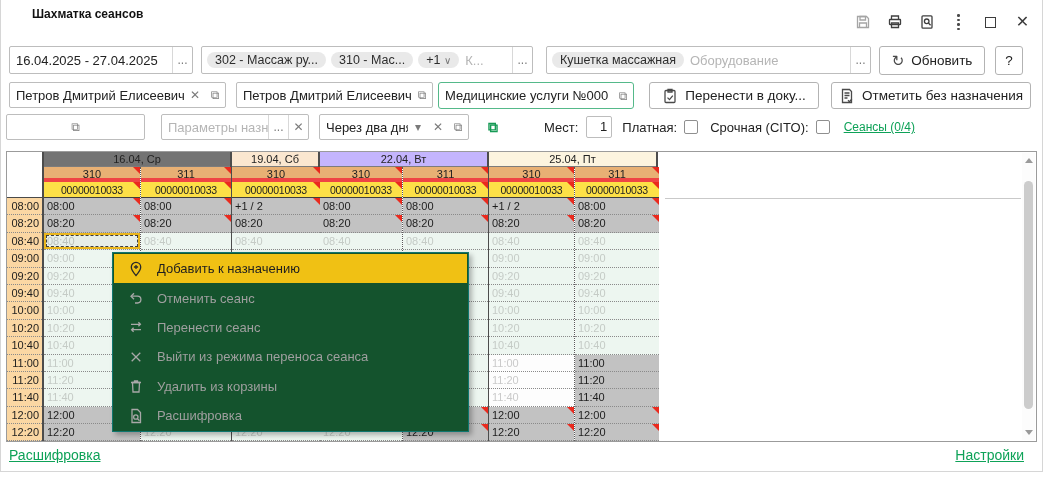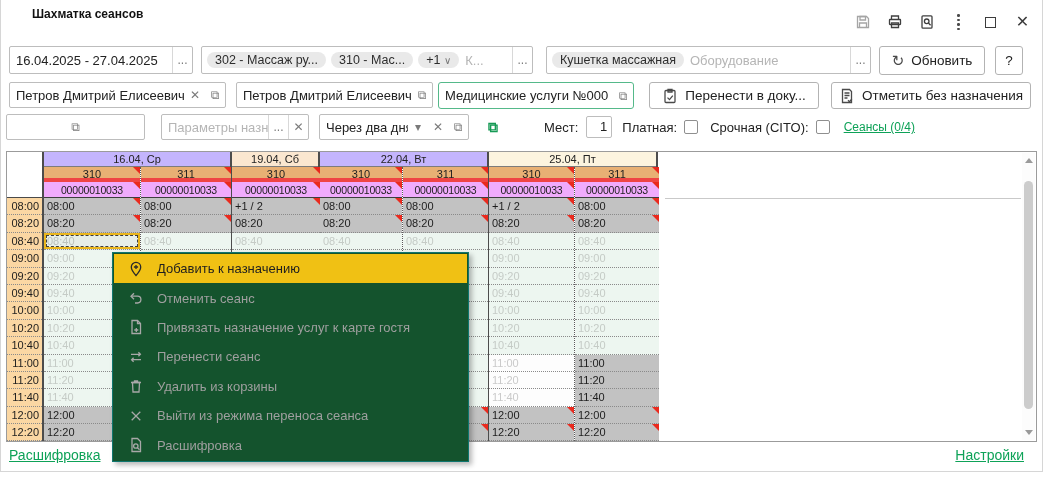--- a/index.html
+++ b/index.html
@@ -47,21 +47,21 @@
   .trow{height:17.4px;background:#fbd7a3;border-bottom:1px dotted #8a8a8a;
         text-align:right;padding:2px 3px 0 0;color:#1d1d1d;}
   .dgroup{flex:0 0 auto;border-left:2px solid #4c4c4c;}
   .dgroup.last{border-right:2px solid #4c4c4c;}
   .dhead{height:15px;border-bottom:1px solid #7c7c7c;text-align:center;padding-top:1px;color:#222;}
   .cols{display:flex;}
   .col{flex:0 0 auto;}
   .col + .col{border-left:1px dotted #5a5a5a;}
   .rhead{height:15px;background:#e8b074;border-bottom:4px solid #ef4444;text-align:center;
          position:relative;padding-top:1px;color:#222;}
-  .chead{height:16px;background:#f0abfc;border-bottom:1px solid #3e3e3e;text-align:center;
+  .chead{height:16px;background:#fde047;border-bottom:1px solid #3e3e3e;text-align:center;
          position:relative;padding-top:2px;color:#222;font-size:10.5px;letter-spacing:-0.2px;}
   .cell{height:17.4px;border-bottom:1px dotted #8a8a8a;position:relative;
         padding:2px 0 0 3px;white-space:nowrap;overflow:hidden;color:#1d1d1d;}
   .cell.b{background:#c2c2c2;}
   .cell.f{background:#edf6f0;color:#c5cbc6;}
   .cell.fw{background:#fdfdfd;color:#cacaca;}
   .cell.sel{background:#e7eee8;color:#bcc2bd;box-shadow:inset 0 0 0 2px #ebb61c;}
   .cell.sel:after{content:"";position:absolute;inset:2px;border:1px dashed #3f3f3f;}
   .corner{position:absolute;top:0;right:0;width:0;height:0;
           border-left:7px solid transparent;border-top:7px solid #ea2a1e;}
@@ -220,21 +220,21 @@
           <div class="trow">10:00</div>
           <div class="trow">10:20</div>
           <div class="trow">10:40</div>
           <div class="trow">11:00</div>
           <div class="trow">11:20</div>
           <div class="trow">11:40</div>
           <div class="trow">12:00</div>
           <div class="trow">12:20</div>
         </div>
         <div class="dgroup" style="width: 188px;">
-          <div class="dhead" style="background: #c4b5fd;">16.04, Ср</div>
+          <div class="dhead" style="background: #737373;">16.04, Ср</div>
           <div class="cols">
             <div class="col" style="width: 96px;">
               <div class="rhead">310<i class="corner"></i></div>
               <div class="chead">00000010033<i class="corner"></i></div>
               <div class="cell b">08:00<i class="corner"></i></div>
               <div class="cell b">08:20<i class="corner"></i></div>
               <div class="cell sel">08:40</div>
               <div class="cell f">09:00</div>
               <div class="cell f">09:20</div>
               <div class="cell f">09:40</div>
@@ -391,45 +391,37 @@
       </div>
       <div class="mitem">
         <svg width="16" height="16" viewBox="0 0 16 16" fill="none" stroke="currentColor" stroke-width="1.3">
           <path d="M6 3.2 3 6.2l3 3"></path>
           <path d="M3.3 6.2h6.2a3.4 3.4 0 0 1 0 6.8H7"></path>
         </svg>
         <span>Отменить сеанс</span>
       </div>
       <div class="mitem">
         <svg width="16" height="16" viewBox="0 0 16 16" fill="none" stroke="currentColor" stroke-width="1.3">
-          <path d="M4 1.5h5.5l3 3v10H4z"></path>
-          <path d="M9.5 1.5v3h3"></path>
-          <path d="M6.3 11h4M8.3 9v4"></path>
-        </svg>
-        <span>Привязать назначение услуг к карте гостя</span>
-      </div>
-      <div class="mitem">
-        <svg width="16" height="16" viewBox="0 0 16 16" fill="none" stroke="currentColor" stroke-width="1.3">
           <path d="M3 5.3h9.3M10.4 3.3l2 2-2 2"></path>
           <path d="M13 10.7H3.7M5.6 8.7l-2 2 2 2"></path>
         </svg>
         <span>Перенести сеанс</span>
       </div>
       <div class="mitem">
         <svg width="16" height="16" viewBox="0 0 16 16" fill="none" stroke="currentColor" stroke-width="1.3">
+          <path d="M3.7 3.7l8.6 8.6M12.3 3.7l-8.6 8.6"></path>
+        </svg>
+        <span>Выйти из режима переноса сеанса</span>
+      </div>
+      <div class="mitem">
+        <svg width="16" height="16" viewBox="0 0 16 16" fill="none" stroke="currentColor" stroke-width="1.3">
           <path d="M4.5 4.5h7L11 14H5z"></path>
           <path d="M3 4.5h10M6.5 4.5V3h3v1.5"></path>
         </svg>
         <span>Удалить из корзины</span>
-      </div>
-      <div class="mitem">
-        <svg width="16" height="16" viewBox="0 0 16 16" fill="none" stroke="currentColor" stroke-width="1.3">
-          <path d="M3.7 3.7l8.6 8.6M12.3 3.7l-8.6 8.6"></path>
-        </svg>
-        <span>Выйти из режима переноса сеанса</span>
       </div>
       <div class="mitem">
         <svg width="16" height="16" viewBox="0 0 16 16" fill="none" stroke="currentColor" stroke-width="1.3">
           <path d="M4 1.5h5.5l3 3v10H4z"></path>
           <circle cx="7.8" cy="9" r="2.2"></circle>
           <path d="M9.4 10.6l2.1 2.1"></path>
         </svg>
         <span>Расшифровка</span>
       </div>
     </div>

